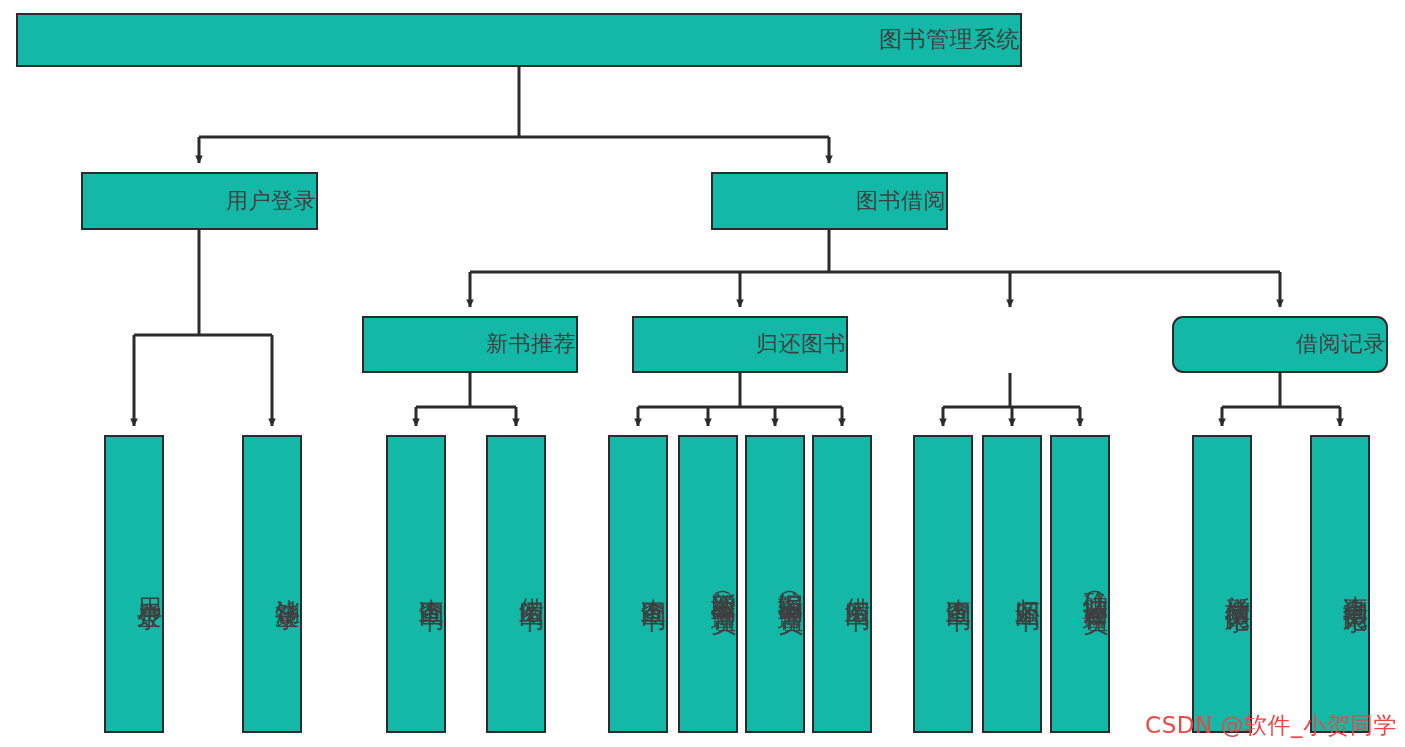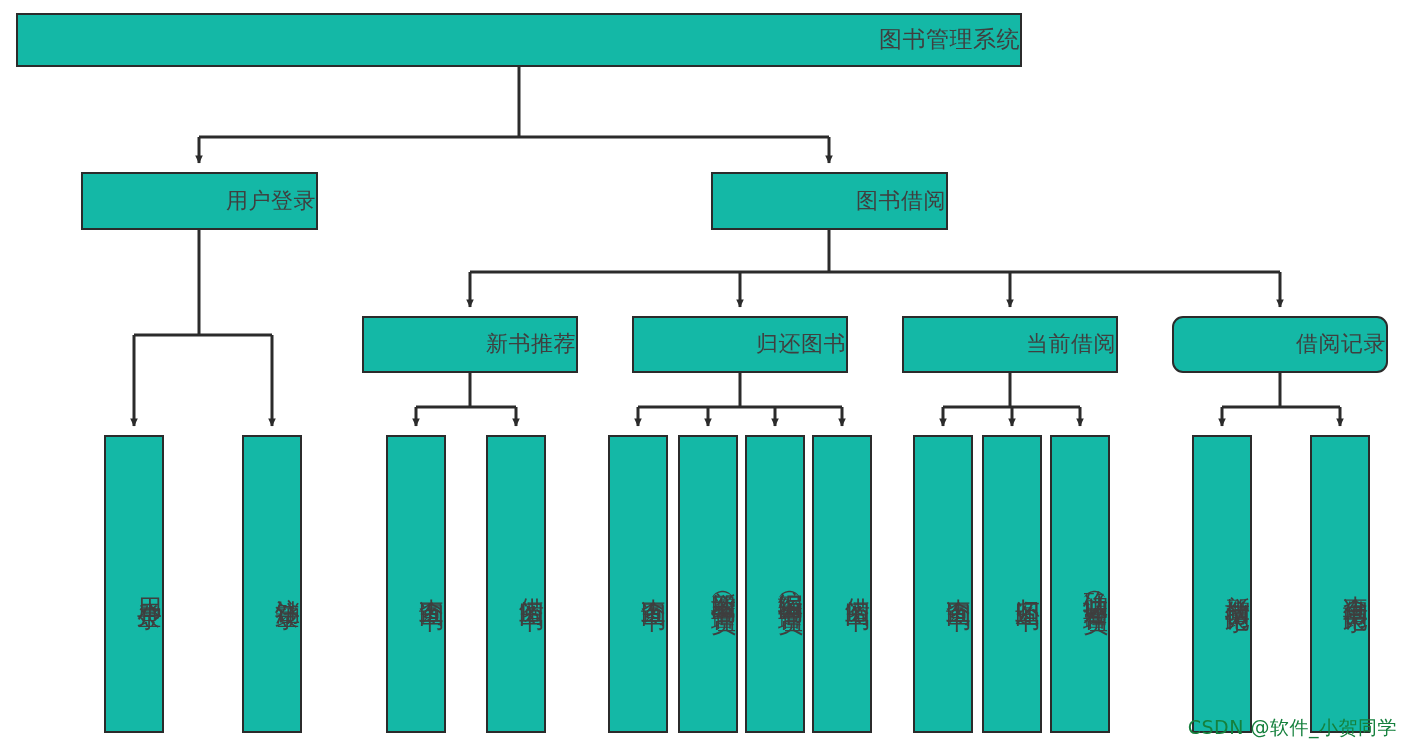--- a/index.html
+++ b/index.html
@@ -60,22 +60,22 @@
     text-orientation: upright;
     font-size: 25px;
     line-height: 1.0;
     letter-spacing: 3px;
     white-space: nowrap;
   }
   #watermark {
     position: absolute;
     right: 8px;
     bottom: 6px;
-    font-size: 19px;
-    color: #15803d;
+    font-size: 23px;
+    color: #ef4444;
     letter-spacing: 0.5px;
     white-space: nowrap;
     font-family: "DejaVu Sans", "Liberation Sans", sans-serif;
   }
 </style>
 </head>
 <body>
 
 <div id="diagram-root">
 
@@ -132,23 +132,20 @@
   <div class="node horiz" style="left: 711px; top: 172px; width: 237px; height: 58px;">
     <span class="node-label">图书借阅</span>
   </div>
 
   <div class="node horiz" style="left: 362px; top: 316px; width: 216px; height: 57px;">
     <span class="node-label">新书推荐</span>
   </div>
   <div class="node horiz" style="left: 632px; top: 316px; width: 216px; height: 57px;">
     <span class="node-label">归还图书</span>
   </div>
-  <div class="node horiz" style="left: 902px; top: 316px; width: 216px; height: 57px;">
-    <span class="node-label">当前借阅</span>
-  </div>
   <div class="node horiz" style="left: 1172px; top: 316px; width: 216px; height: 57px; border-radius: 11px;">
     <span class="node-label">借阅记录</span>
   </div>
 
   <div class="node vert" style="left: 104px; top: 435px; width: 60px; height: 298px;">
     <span class="node-label">用户登录</span>
   </div>
   <div class="node vert" style="left: 242px; top: 435px; width: 60px; height: 298px;">
     <span class="node-label">注销登录</span>
   </div>

